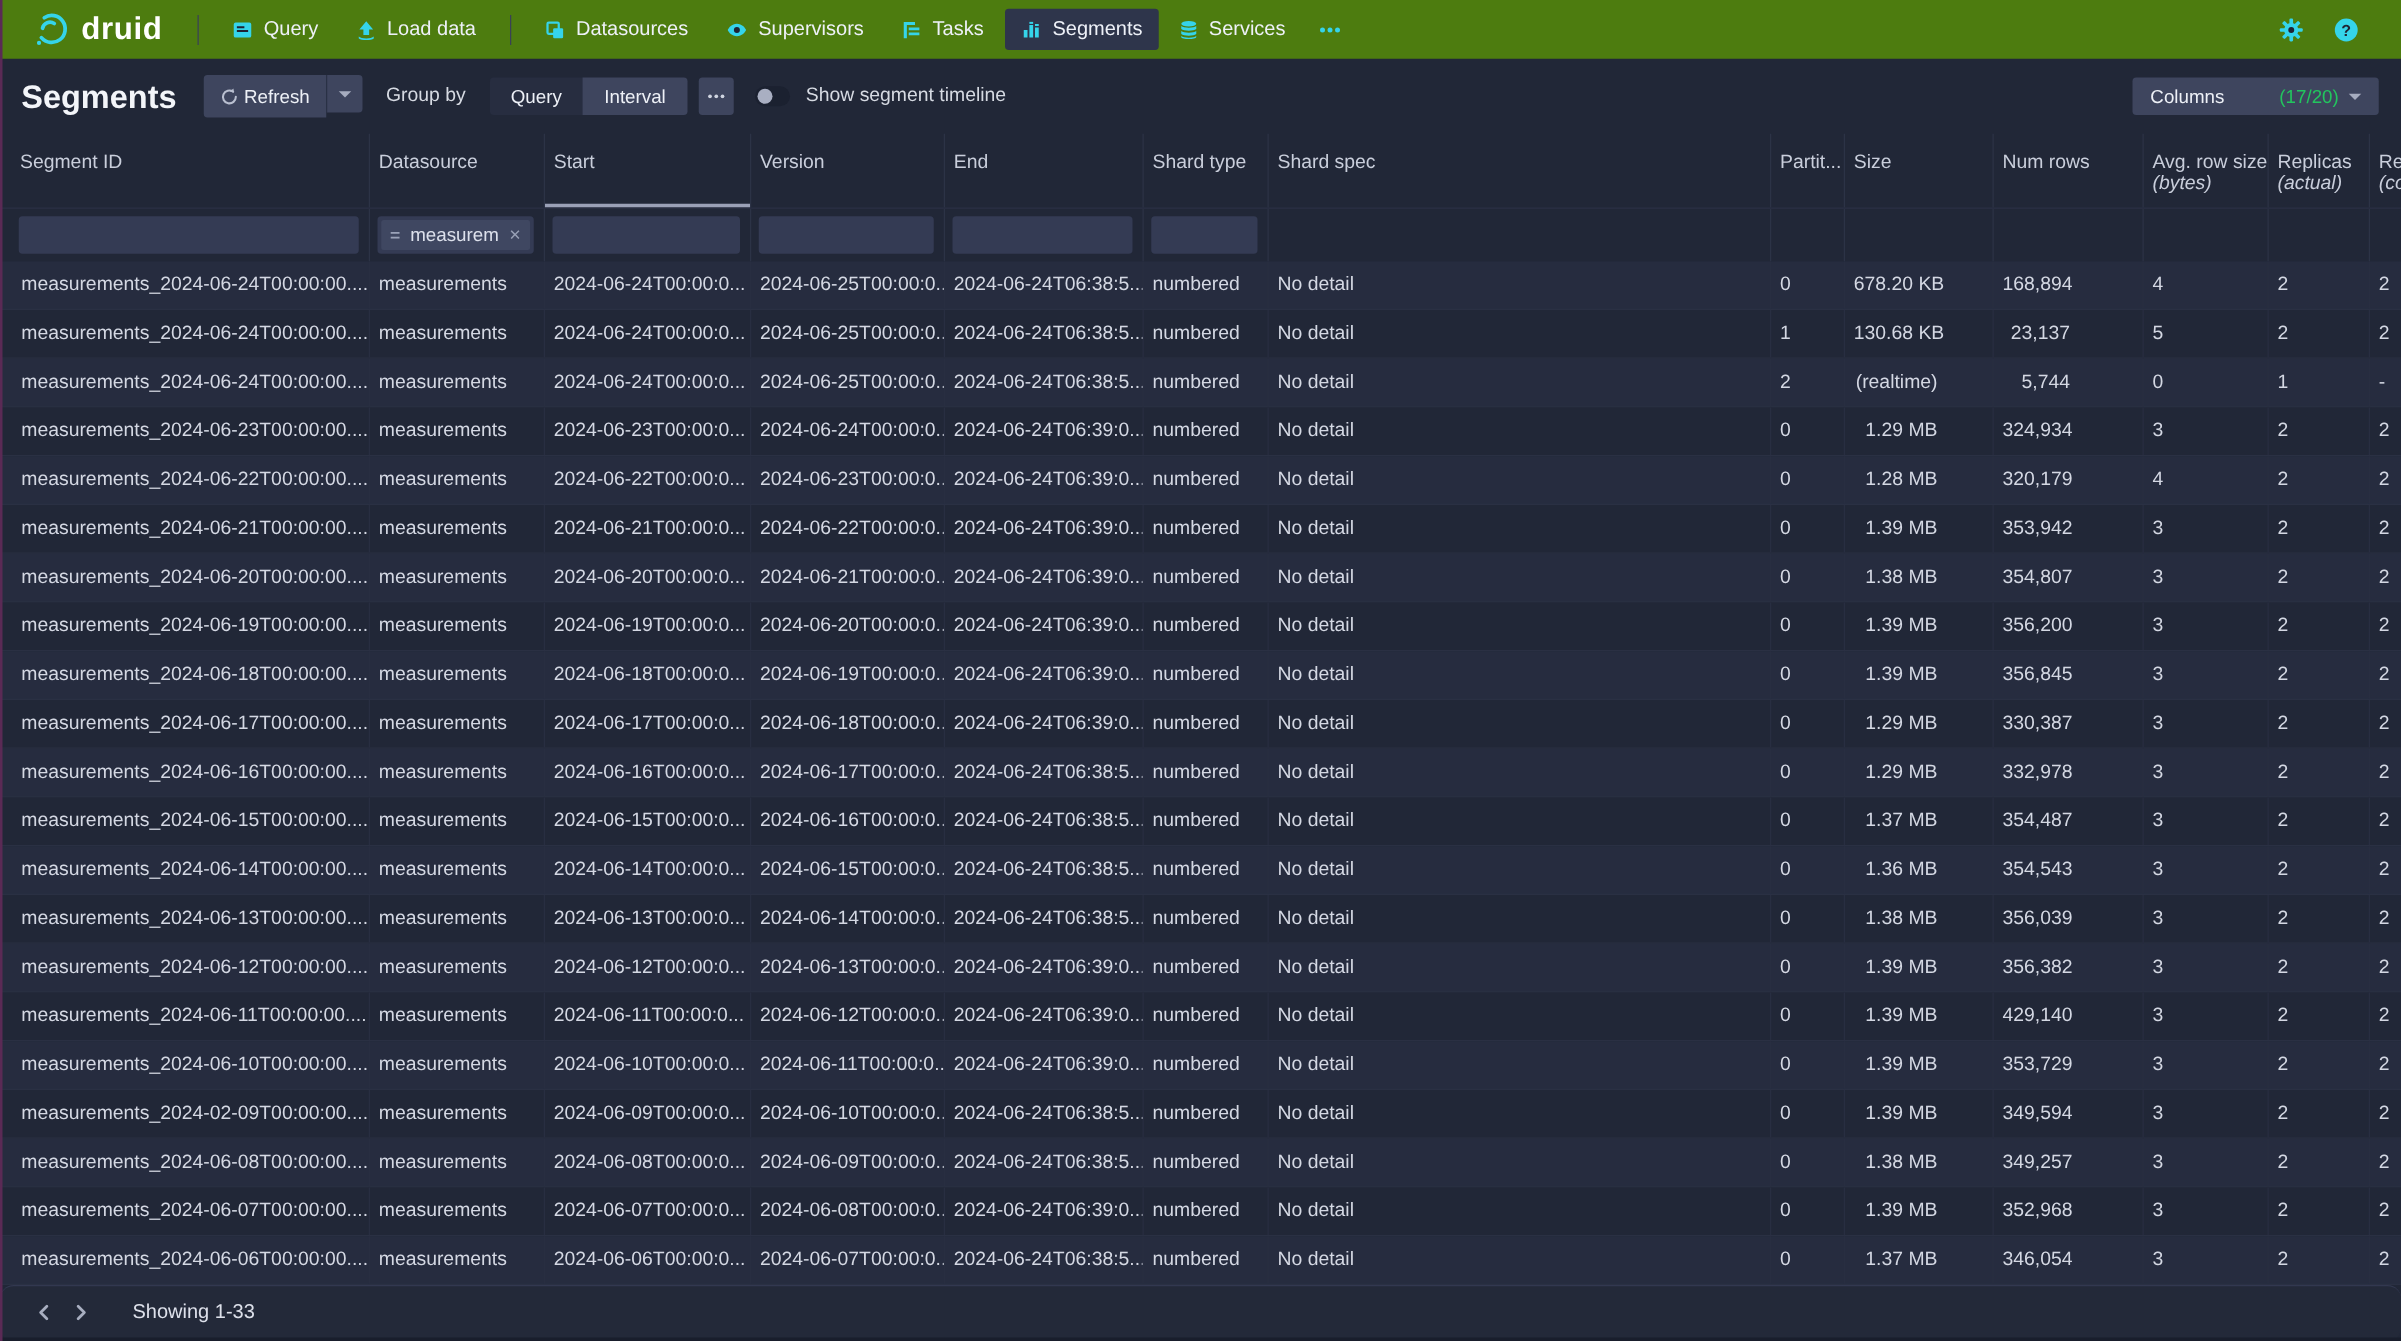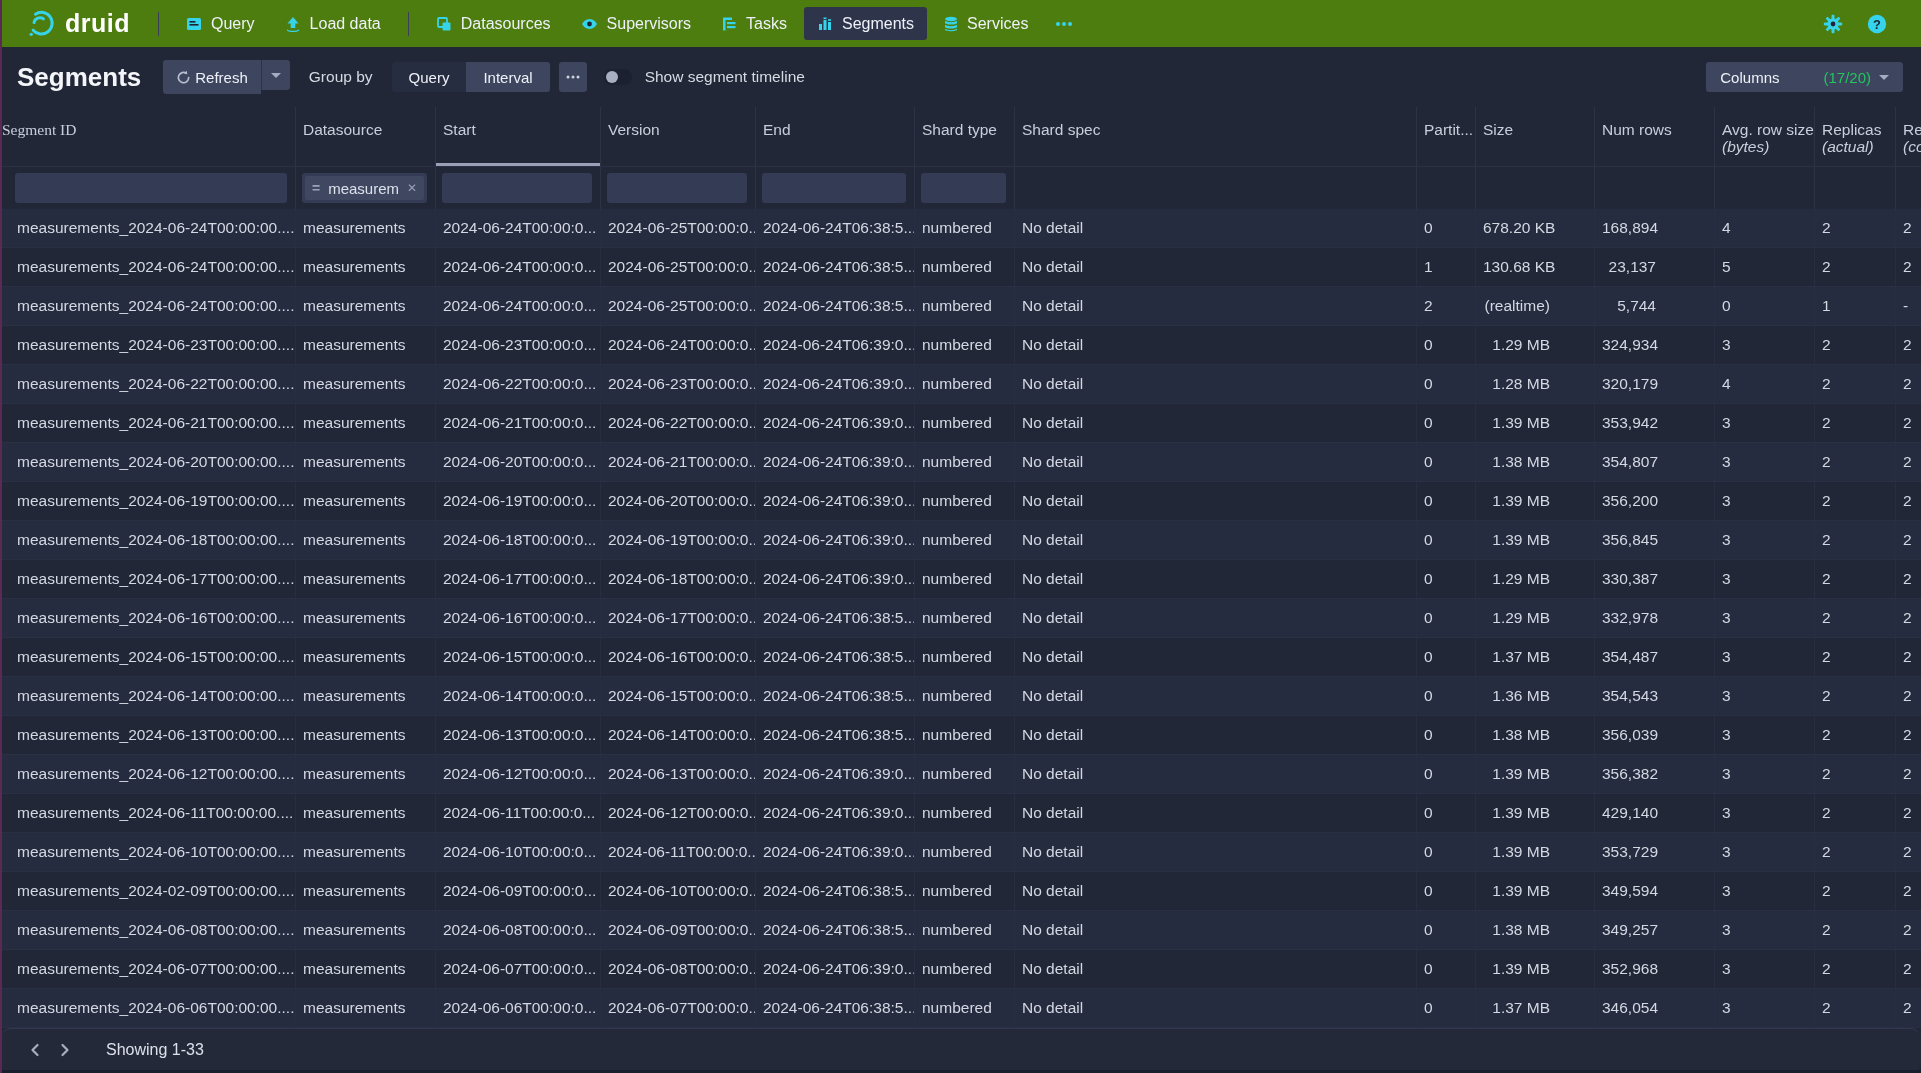--- a/index.html
+++ b/index.html
@@ -57,21 +57,21 @@
   .columns-count { color:#22c55e;margin-left:36px; }
 
   
   .table { --cols:296px 140px 165px 155px 159px 100px 402px 59px 119px 120px 100px 81px 120px; }
   .thead-row, .filter-row, .tr { display:grid; grid-template-columns:var(--cols); width:2016px; }
   .thead-row { height:60px; border-bottom:1px solid #2b3145; }
   .th {
     position:relative; padding:14px 6px 0 7px; border-right:1px solid #2c3346;
     font-size:15.5px; color:#c9cedb; overflow:hidden; white-space:nowrap; cursor:pointer;
   }
-  .th:first-child { padding-left:2px;font-family:Liberation Serif, serif; }
+  .th:first-child { padding-left:16px; }
   .th-label { display:block; line-height:17px; }
   .th-sub { display:block; line-height:17px; font-style:italic; }
   .th.sorted::after { content:""; position:absolute; left:0; right:0; bottom:0; height:3px; background:#9aa0b6; }
   .filter-row { height:42px; }
   .fc { border-right:1px solid #2c3346; padding:6px 8px 0 6px; overflow:hidden; }
   .fc:first-child { padding-left:15px; }
   .finput { height:30px; background:#343b54; border-radius:3px; cursor:text; display:flex; align-items:center; padding:0 3px; }
   .fchip {
     height:24px; background:#3f4761; border-radius:2px; display:flex; align-items:center;
     gap:8px; padding:0 7px; font-size:15px; color:#dde1ec; cursor:default; max-width:100%;

